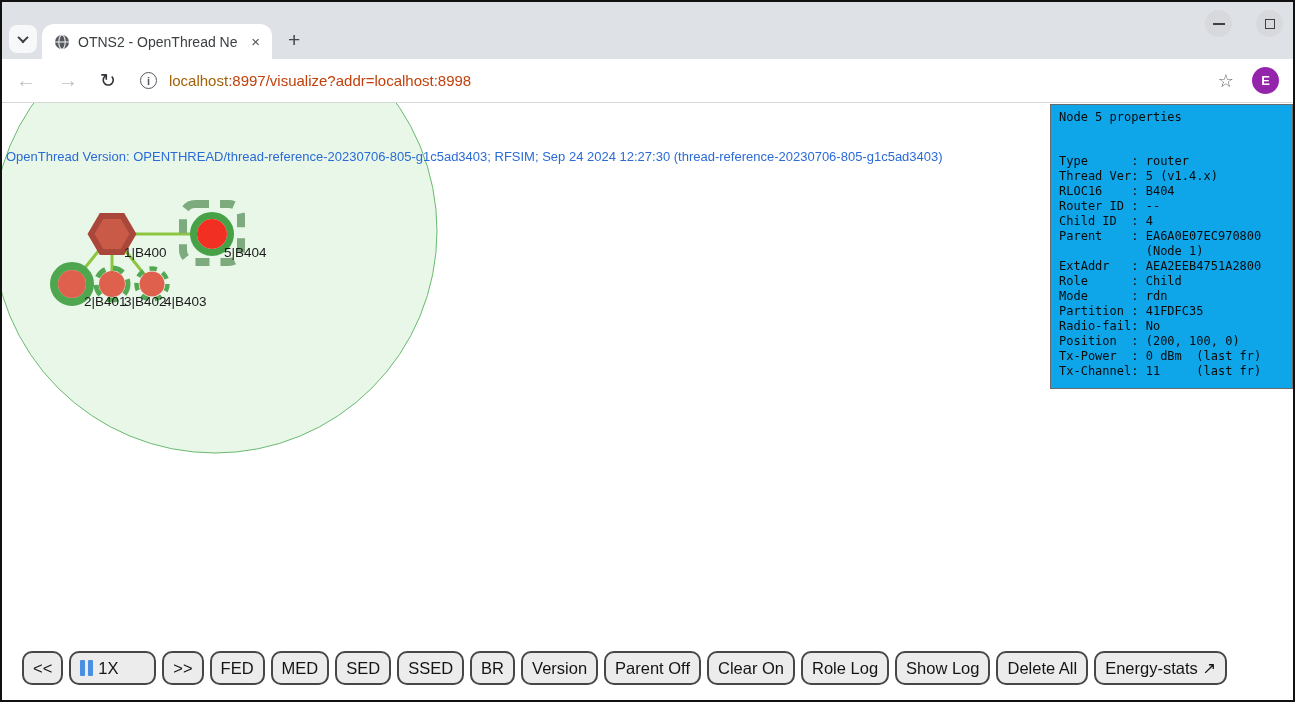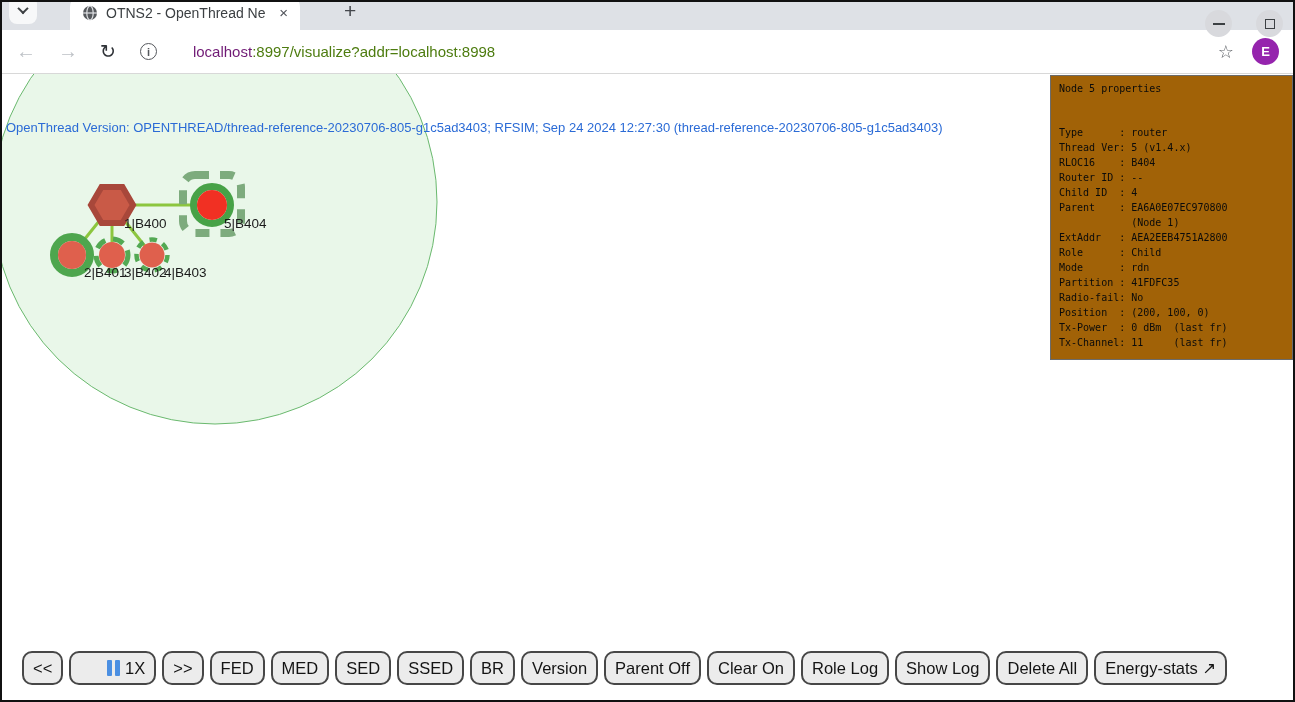--- a/index.html
+++ b/index.html
@@ -1,55 +1,55 @@
 <!DOCTYPE html>
 <html><head>
 <meta charset="utf-8">
 <style>
   * { margin:0; padding:0; box-sizing:border-box; }
   html,body { width:1295px; height:702px; font-family:"Liberation Sans","DejaVu Sans",sans-serif; }
   .window { width:1295px; height:702px; border:2px solid #111; background:#fff; display:flex; flex-direction:column; overflow:hidden; }
 
   
-  .tabbar { height:28px; background:#dee1e6; display:flex; align-items:flex-end; position:relative; flex:0 0 auto;gap:28px; }
+  .tabbar { height:57px; background:#dee1e6; display:flex; align-items:flex-end; position:relative; flex:0 0 auto; }
   .tab-search-btn { width:28px; height:28px; margin:0 0 6px 7px; background:#f7f8f9; border-radius:8px; display:flex; align-items:center; justify-content:center; }
   .chev { width:8px; height:8px; border-left:2px solid #3c4043; border-bottom:2px solid #3c4043; transform:rotate(-45deg) translate(1px,-1px); }
   .tab { width:230px; height:35px; margin-left:5px; background:#fff; border-radius:12px 12px 0 0; display:flex; align-items:center; padding:0 8px 0 12px; gap:8px; }
   .tab-title { flex:1; font-size:14px; color:#3c4043; white-space:nowrap; overflow:hidden; }
   .tab-close { color:#50535a; font-size:15px; line-height:1; padding:2px 4px; }
   .newtab-btn { font-size:21px; color:#44474d; margin:0 0 9px 16px; line-height:1; }
   .win-controls { position:absolute; right:10px; top:8px; display:flex; gap:24px; }
   .win-btn { width:27px; height:27px; border-radius:50%; background:#d8d9dd; display:flex; align-items:center; justify-content:center; }
   .glyph-min { width:12px; height:0; border-top:2px solid #3c4043; }
   .glyph-max { width:10px; height:10px; border:1.5px solid #3c4043; }
 
   
   .navbar { height:44px; background:#fff; border-bottom:1px solid #d8d8d8; display:flex; align-items:center; padding:0 14px; flex:0 0 auto; }
   .nav-arrow { font-size:20px; color:#bdc1c6; margin-right:22px; }
   .nav-reload { font-size:19px; color:#2f3237; margin-right:24px; }
   .info-icon { width:17px; height:17px; border:1.6px solid #54575c; border-radius:50%; display:flex; align-items:center; justify-content:center; font-size:11px; font-weight:bold; color:#54575c; margin-right:12px; }
   .url { font-size:15px; white-space:nowrap; }
-  .url .host { color:#701a75;margin-left:24px; }
-  .url .rest { color:#4d7c0f; }
+  .url .host { color:#a16207; }
+  .url .rest { color:#c2410c; }
   .nav-right { margin-left:auto; display:flex; align-items:center; gap:18px; }
   .star { font-size:18px; color:#5f6368; }
   .avatar { width:27px; height:27px; border-radius:50%; background:#9524ad; color:#fff; font-size:13px; font-weight:bold; display:flex; align-items:center; justify-content:center; }
 
   
   .content { position:relative; flex:1; background:#fff; overflow:hidden; }
   .canvas-svg { position:absolute; left:0; top:0; }
   .statusline { position:absolute; left:4px; top:15px; font-family:"DejaVu Sans Mono","Liberation Mono",monospace; font-weight:bold; font-size:13px; color:#000; white-space:pre; line-height:16px; }
   .versionline { position:absolute; left:4px; top:46px; font-size:13px; color:#2b6bd6; white-space:pre; line-height:15px; }
 
-  .props { position:absolute; right:0; top:1px; width:243px; border:1px solid #6b6b6b; background:#a16207; padding:5px 8px 9px 8px; font-family:"DejaVu Sans Mono","Liberation Mono",monospace; font-size:10px; line-height:15px; color:#0b0b0b; }
+  .props { position:absolute; right:0; top:1px; width:243px; border:1px solid #6b6b6b; background:#0ea5e9; padding:5px 8px 9px 8px; font-family:"DejaVu Sans Mono","Liberation Mono",monospace; font-size:12px; line-height:15px; color:#0b0b0b; }
   .props pre { font:inherit; margin-top:29px; white-space:pre; }
 
   .sim-toolbar { position:absolute; left:20px; bottom:15px; display:flex; gap:6px; align-items:center; }
   .sim-btn { display:flex; align-items:center; gap:5px; background:#ececec; border:2.5px solid #474747; border-radius:10px; padding:4px 9px; height:34px; font-family:"Liberation Sans","DejaVu Sans",sans-serif; font-size:16.5px; color:#141414; white-space:nowrap; }
-  .sim-btn.speed { width:87px; justify-content:flex-end; }
+  .sim-btn.speed { width:87px; justify-content:flex-start; }
   .pause-icon { display:flex; gap:3px; }
   .pause-icon i { display:block; width:5px; height:16px; background:#4b8fe2; border-radius:1px; }
 </style>
 </head>
 <body>
 
 <div class="window">
 
   <div class="tabbar">
     <div class="tab-search-btn">

